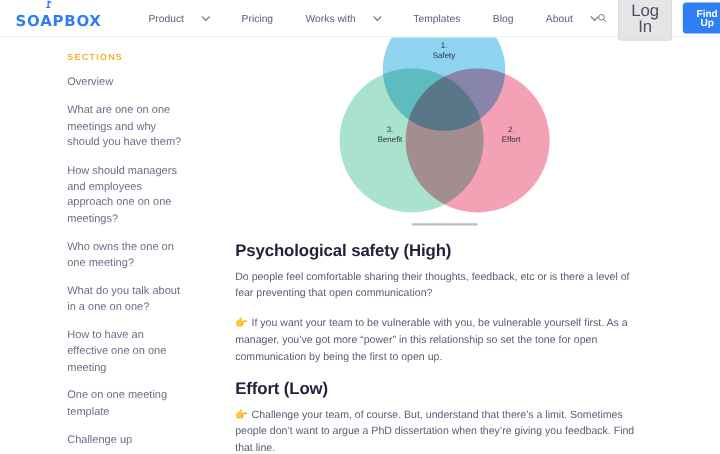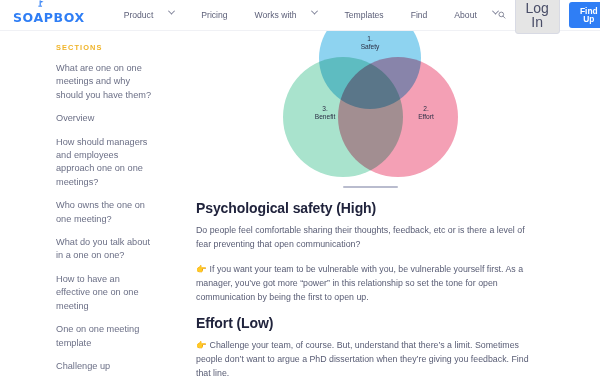--- a/index.html
+++ b/index.html
@@ -37,21 +37,21 @@
     margin-top:4px;
   }
 
   .nav{
     display:flex; align-items:center;
     gap:27px;
     margin-left:39px;
   }
   .nav-item{
     font-size:8.6px; color:#5d6079;
-    display:flex; gap:16px;
+    display:flex; align-items:center; gap:16px;
     cursor:pointer; white-space:nowrap;
   }
   .caret{
     display:inline-block;
     width:5px;height:5px;
     border-right:1px solid #7b7f96;
     border-bottom:1px solid #7b7f96;
     transform:rotate(45deg) translate(-1px,-1px);
   }
 
@@ -208,21 +208,21 @@
       <span>Pricing</span>
     </div>
     <div class="nav-item">
       <span>Works with</span>
       <i class="caret"></i>
     </div>
     <div class="nav-item">
       <span>Templates</span>
     </div>
     <div class="nav-item">
-      <span>Find</span>
+      <span>Blog</span>
     </div>
     <div class="nav-item">
       <span>About</span>
       <i class="caret"></i>
     </div>
   </nav>
 
   <div class="header-right">
     <svg class="search-icon" viewBox="0 0 16 16">
       <circle cx="6.8" cy="6.8" r="4.8" fill="none" stroke="#4a4e68" stroke-width="1.3"></circle>
@@ -230,22 +230,22 @@
     </svg>
     <button class="btn-login">Log In</button>
     <button class="btn-signup">Find Up</button>
   </div>
 </div>
 
 <div class="page">
 
   <aside class="sidebar">
     <div class="sections-title">SECTIONS</div>
+    <div class="toc-item">Overview</div>
     <div class="toc-item">What are one on one meetings and why should you have them?</div>
-    <div class="toc-item">Overview</div>
     <div class="toc-item">How should managers and employees approach one on one meetings?</div>
     <div class="toc-item">Who owns the one on one meeting?</div>
     <div class="toc-item">What do you talk about in a one on one?</div>
     <div class="toc-item">How to have an effective one on one meeting</div>
     <div class="toc-item">One on one meeting template</div>
     <div class="toc-item">Challenge up</div>
   </aside>
 
   <main class="main">
 

